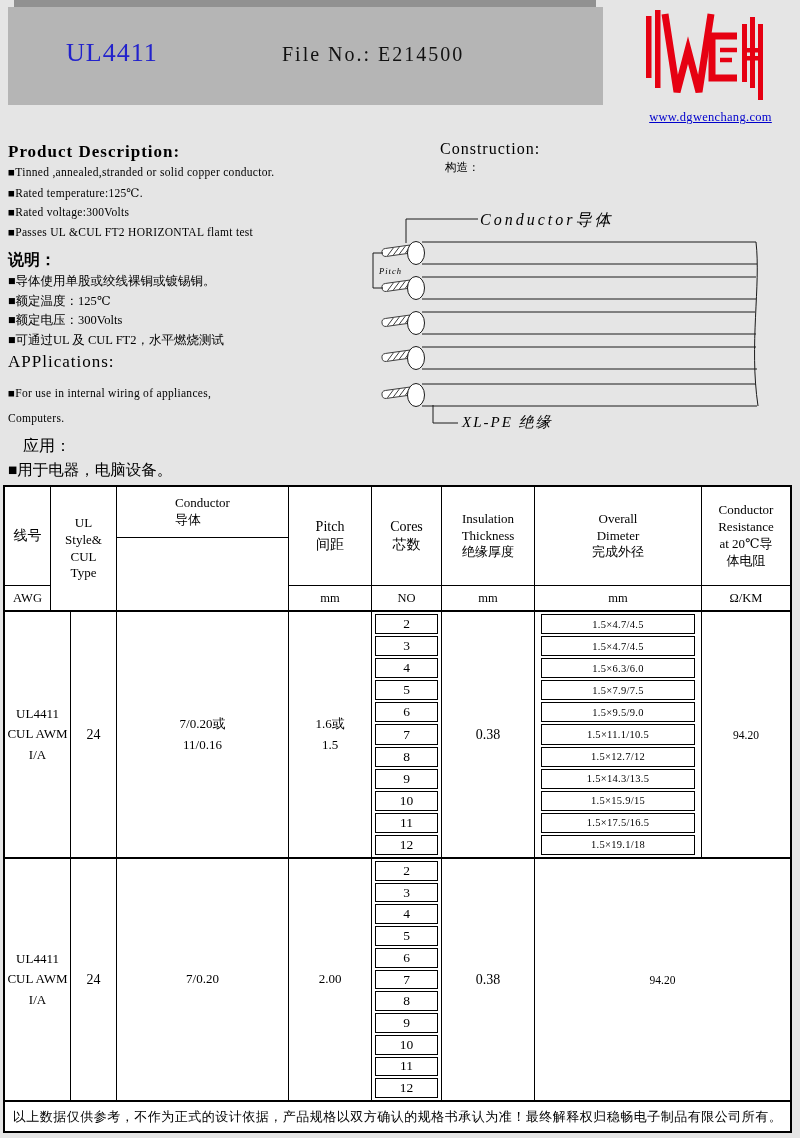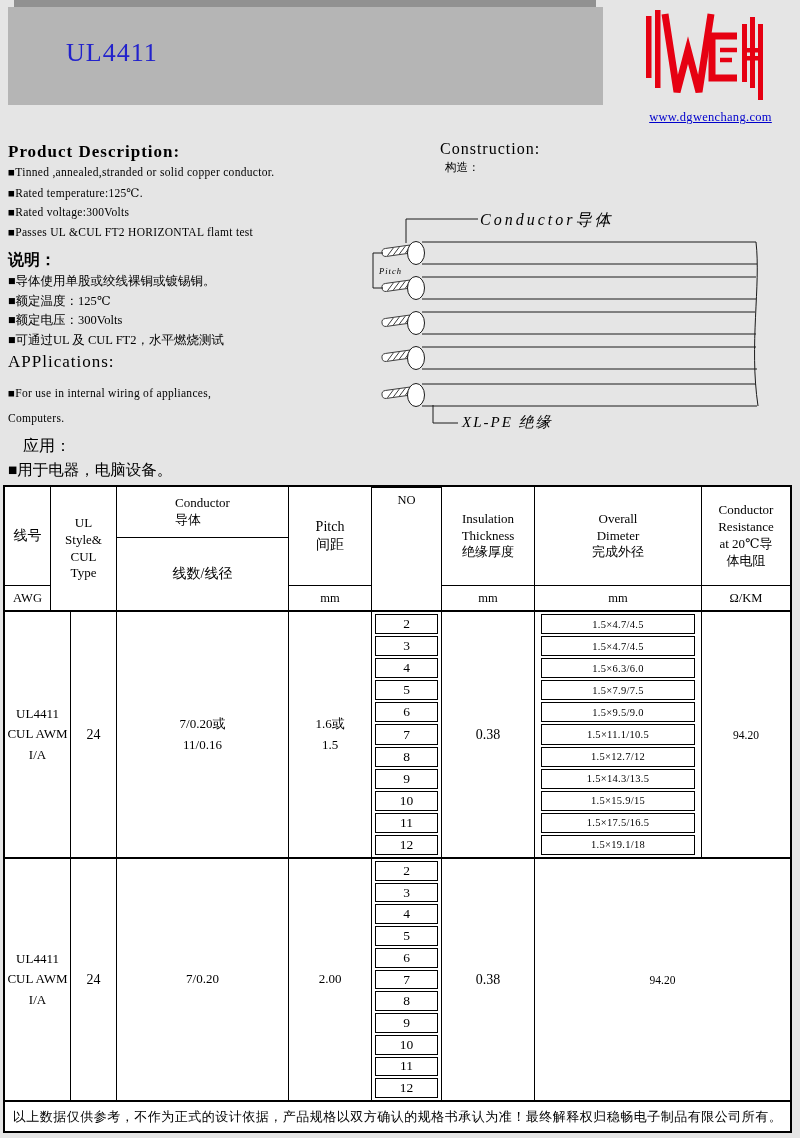--- a/index.html
+++ b/index.html
@@ -55,20 +55,21 @@
   svg text{font-family:"Liberation Serif","DejaVu Serif",serif;}
 </style>
 </head>
 <body>
 
 <div id="page">
 
   <div class="abs bar-top"></div>
   <div class="abs bar"></div>
   <div class="abs model">UL4411</div>
+  <div class="abs fileno">File No.: E214500</div>
 
   <div class="abs logo">
     <svg width="128" height="100" viewBox="0 0 128 100">
       <g stroke="#e60012" fill="none">
         <rect x="1" y="12" width="5.5" height="62" fill="#e60012" stroke="none"></rect>
         <rect x="10" y="6" width="5.5" height="78" fill="#e60012" stroke="none"></rect>
         <path d="M20,10 L32,88 L43,46 L54,88 L66,10" stroke-width="7"></path>
         <path d="M92,32 L67,32 L67,74 L92,74" stroke-width="7"></path>
         <line x1="75" y1="46" x2="92" y2="46" stroke-width="4.5"></line>
         <line x1="75" y1="56" x2="87" y2="56" stroke-width="4.5"></line>
@@ -186,28 +187,29 @@
       </div>
       <div class="col c1">
         <div class="cell hmain pre">UL
 Style&amp;
 CUL
 Type</div>
       </div>
       <div class="col c3">
         <div class="csplit-top pre">Conductor
 导体</div>
-        <div class="cell" style="font-size:14px;">线数/线径</div>
       </div>
       <div class="col c4">
         <div class="cell hmain pre" style="font-size:14px;">Pitch
 间距</div>
         <div class="hunit">mm</div>
       </div>
       <div class="col c5">
+        <div class="cell hmain pre" style="font-size:14px;">Cores
+芯数</div>
         <div class="hunit">NO</div>
       </div>
       <div class="col c6">
         <div class="cell hmain pre">Insulation
 Thickness
 绝缘厚度</div>
         <div class="hunit">mm</div>
       </div>
       <div class="col c7">
         <div class="cell hmain pre">Overall

